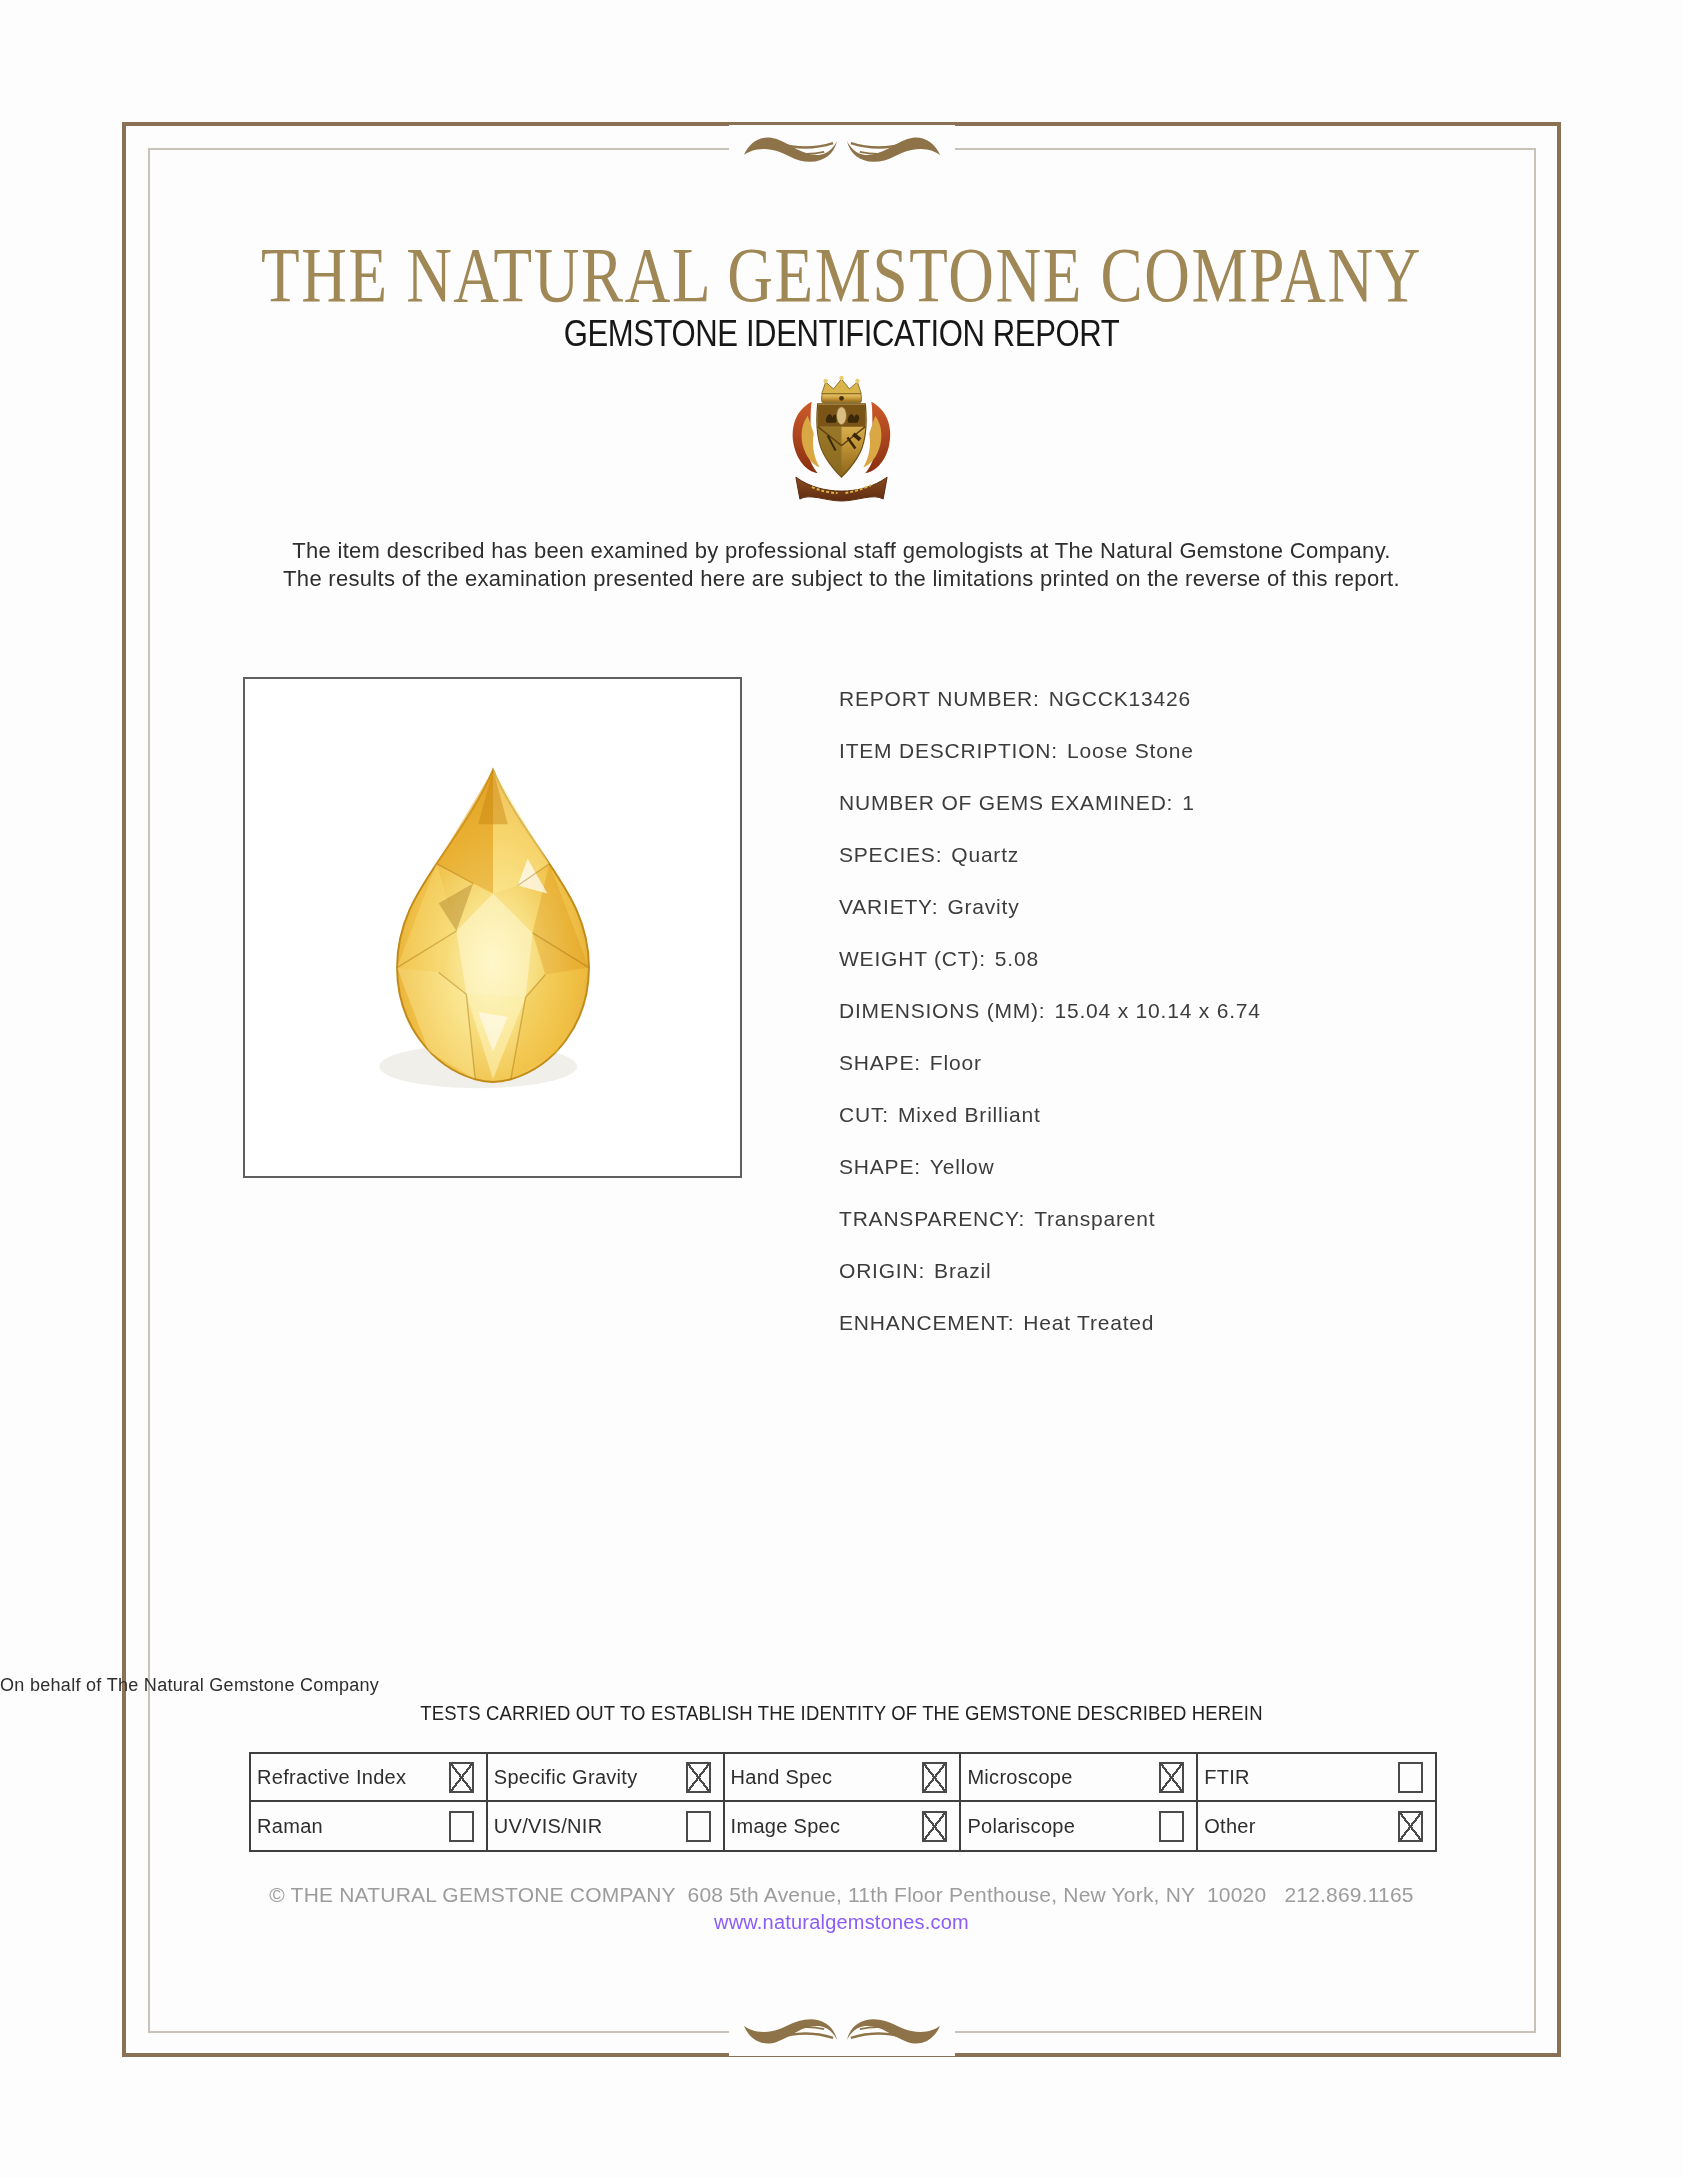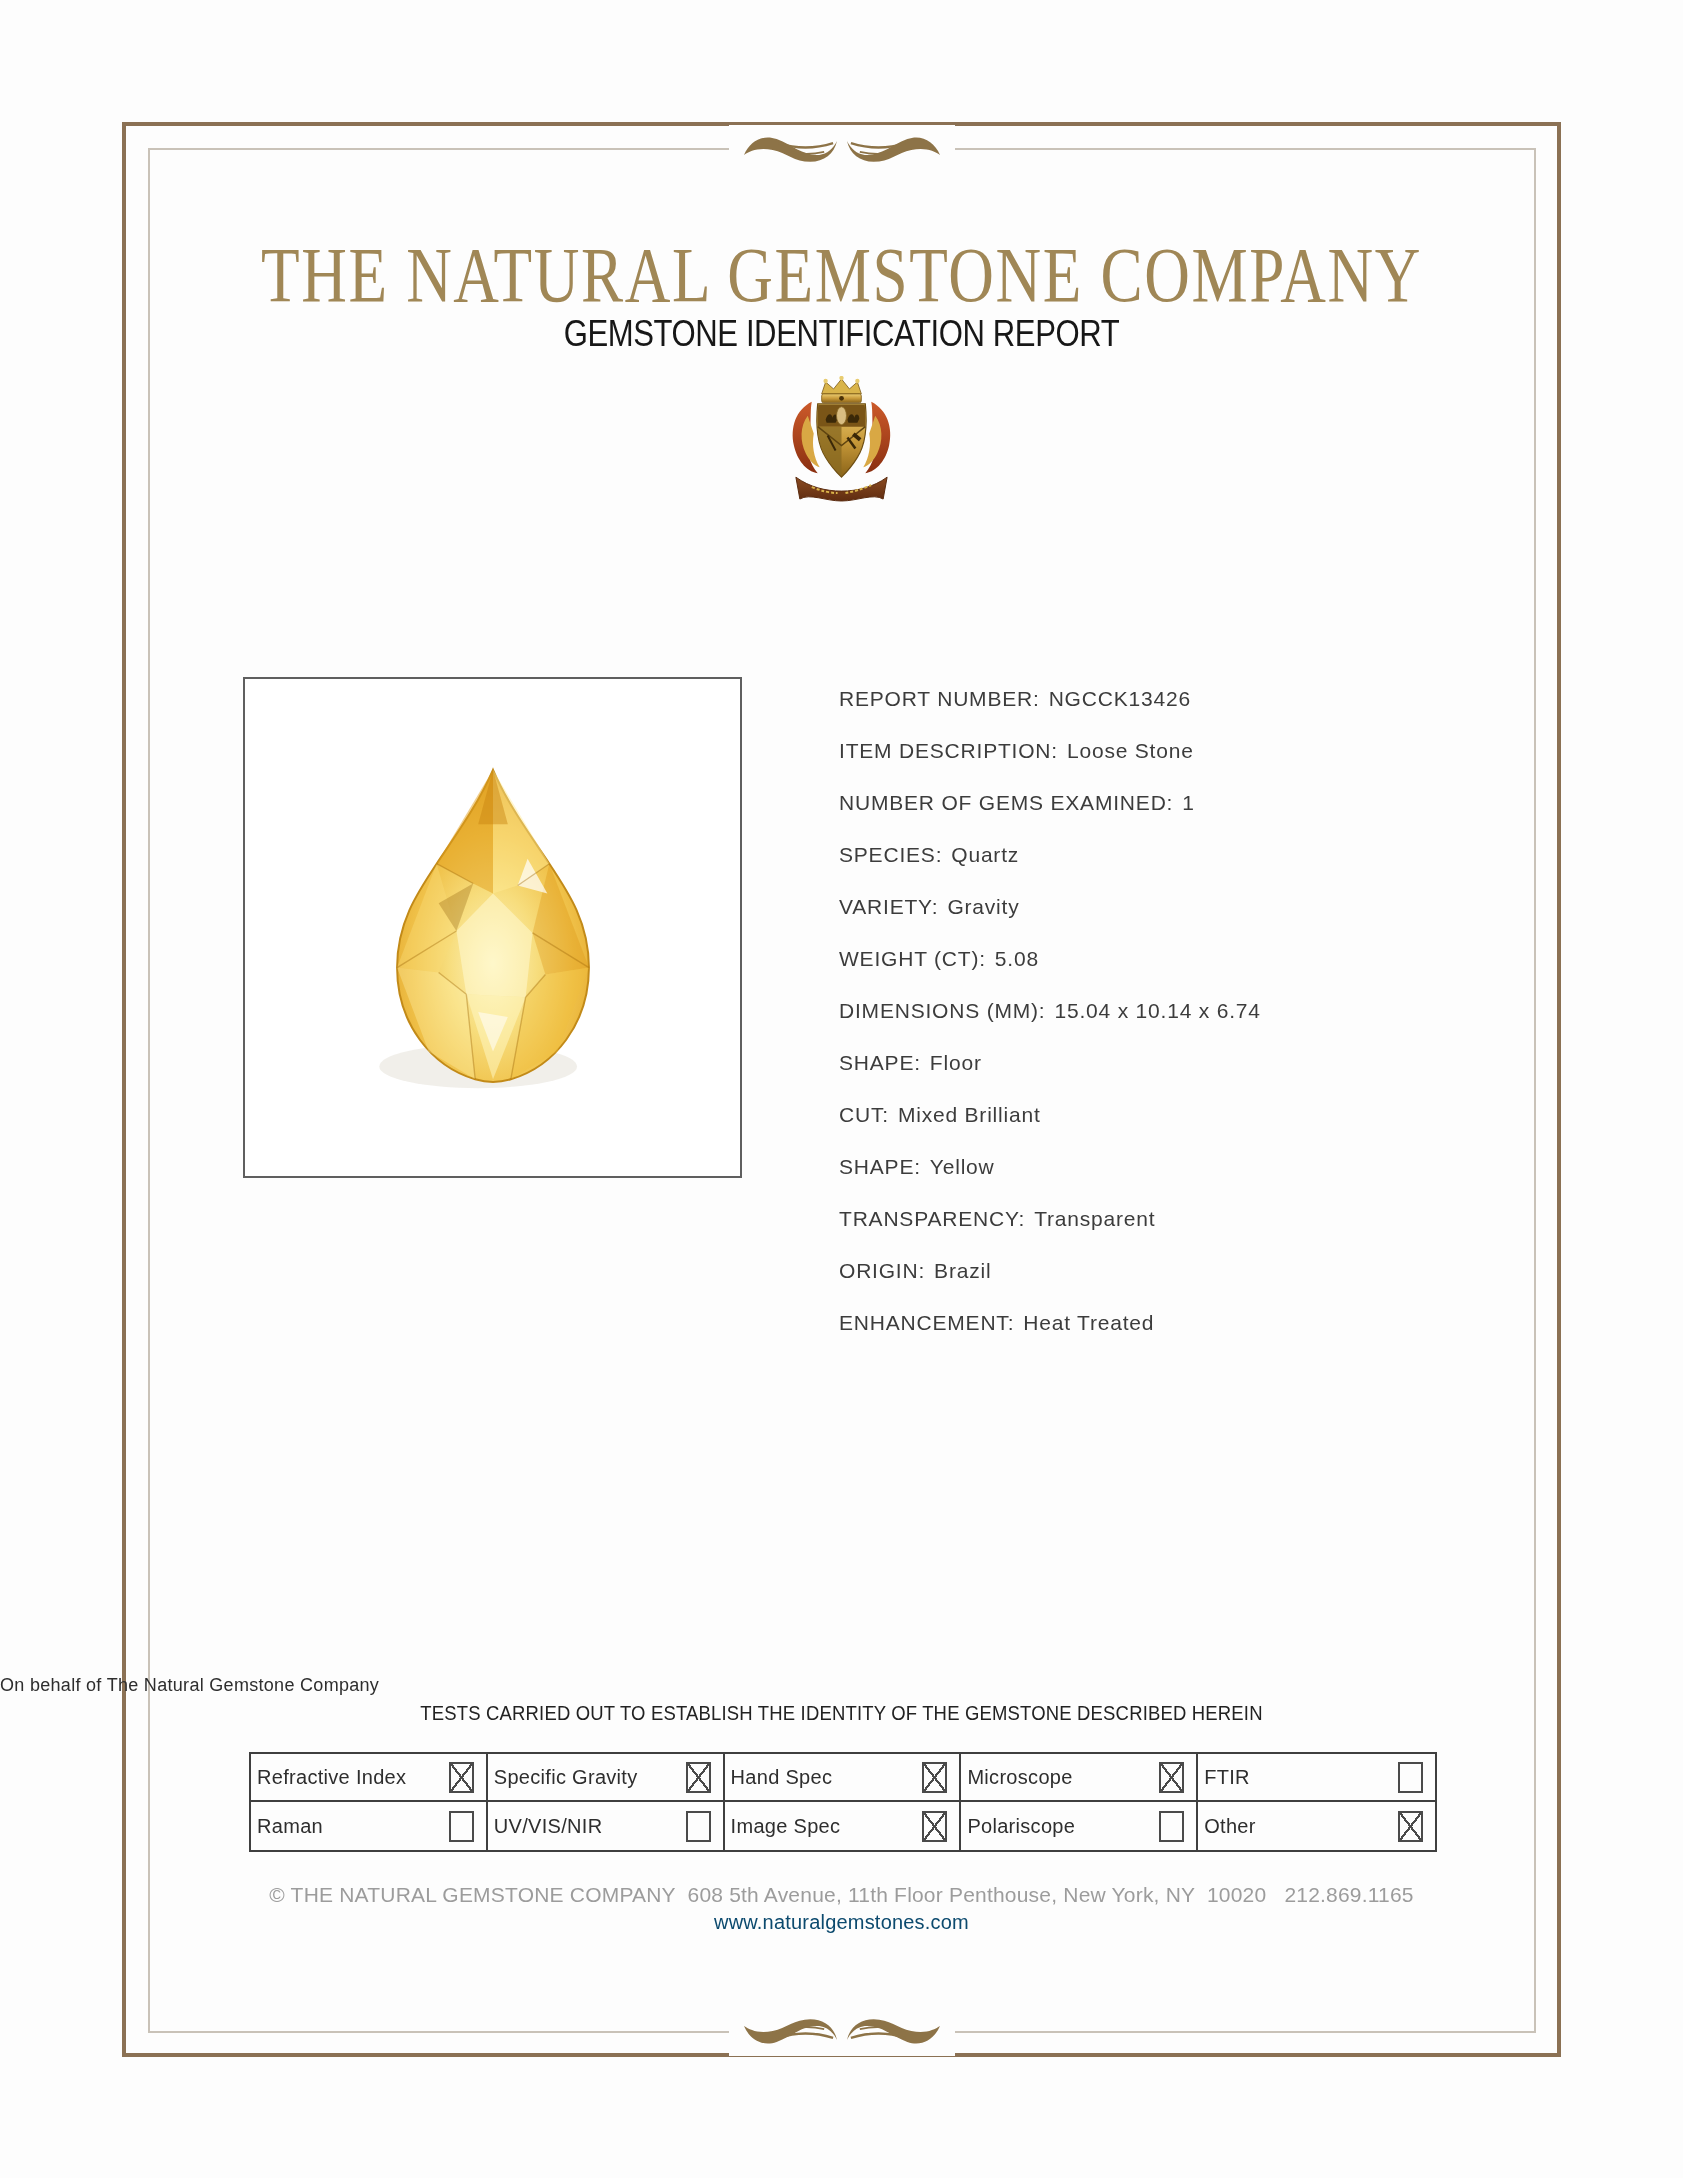--- a/index.html
+++ b/index.html
@@ -89,21 +89,21 @@
       linear-gradient(to bottom right, transparent calc(50% - 1.1px), #4a4a4a calc(50% - 1.1px), #4a4a4a calc(50% + 1.1px), transparent calc(50% + 1.1px));
   }
 
   .footer-line1 {
     position:absolute; left:0; top:1883px; width:1683px; margin:0;
     text-align:center; font-size:21px; letter-spacing:0.2px; color:#9c9c9c;
     white-space:pre;
   }
   .footer-line2 {
     position:absolute; left:0; top:1911px; width:1683px; margin:0;
-    text-align:center; font-size:20px; letter-spacing:0.2px; color:#0c4a6e;
+    text-align:center; font-size:20px; letter-spacing:0.2px; color:#8b5cf6;
   }
 </style>
 </head>
 <body>
 
 <div class="page">
 
   <div class="outer-border"></div>
   <div class="inner-border"></div>
 
@@ -181,20 +181,24 @@
       <path d="M36 51 L60 70 L84 51" stroke="#5f4410" stroke-width="1.5" fill="none"></path>
       <path d="M46 60 L54 75" stroke="#3a2808" stroke-width="2"></path>
       <path d="M66 62 L74 73" stroke="#3a2808" stroke-width="2.5"></path>
       <rect x="71" y="59" width="9" height="4" transform="rotate(40 75 61)" fill="#3a2808"></rect>
 
       <path d="M14 102 C28 112 44 116 60 116 C76 116 92 112 106 102 L102 124 C92 118 76 126 60 126 C44 126 28 118 18 124 Z" fill="url(#banner)" stroke="#5a2a0e" stroke-width="1"></path>
       <path d="M30 112 Q45 118 56 118 M64 118 Q76 116 90 110" stroke="#d9b44a" stroke-width="2" fill="none" stroke-dasharray="3 2"></path>
     </svg>
   </div>
 
+  <p class="disclaimer">
+    <span>The item described has been examined by professional staff gemologists at The Natural Gemstone Company.</span><br>
+    <span>The results of the examination presented here are subject to the limitations printed on the reverse of this report.</span>
+  </p>
 
   <div class="photo-box">
     <svg width="248" height="356" viewBox="0 0 250 360">
       <defs>
         <radialGradient id="gemG" cx="0.5" cy="0.62" r="0.72">
           <stop offset="0" stop-color="#fdf4c0"></stop>
           <stop offset="0.32" stop-color="#f7dd7d"></stop>
           <stop offset="0.58" stop-color="#f0c24a"></stop>
           <stop offset="0.82" stop-color="#e3a72c"></stop>
           <stop offset="1" stop-color="#cf9018"></stop>

